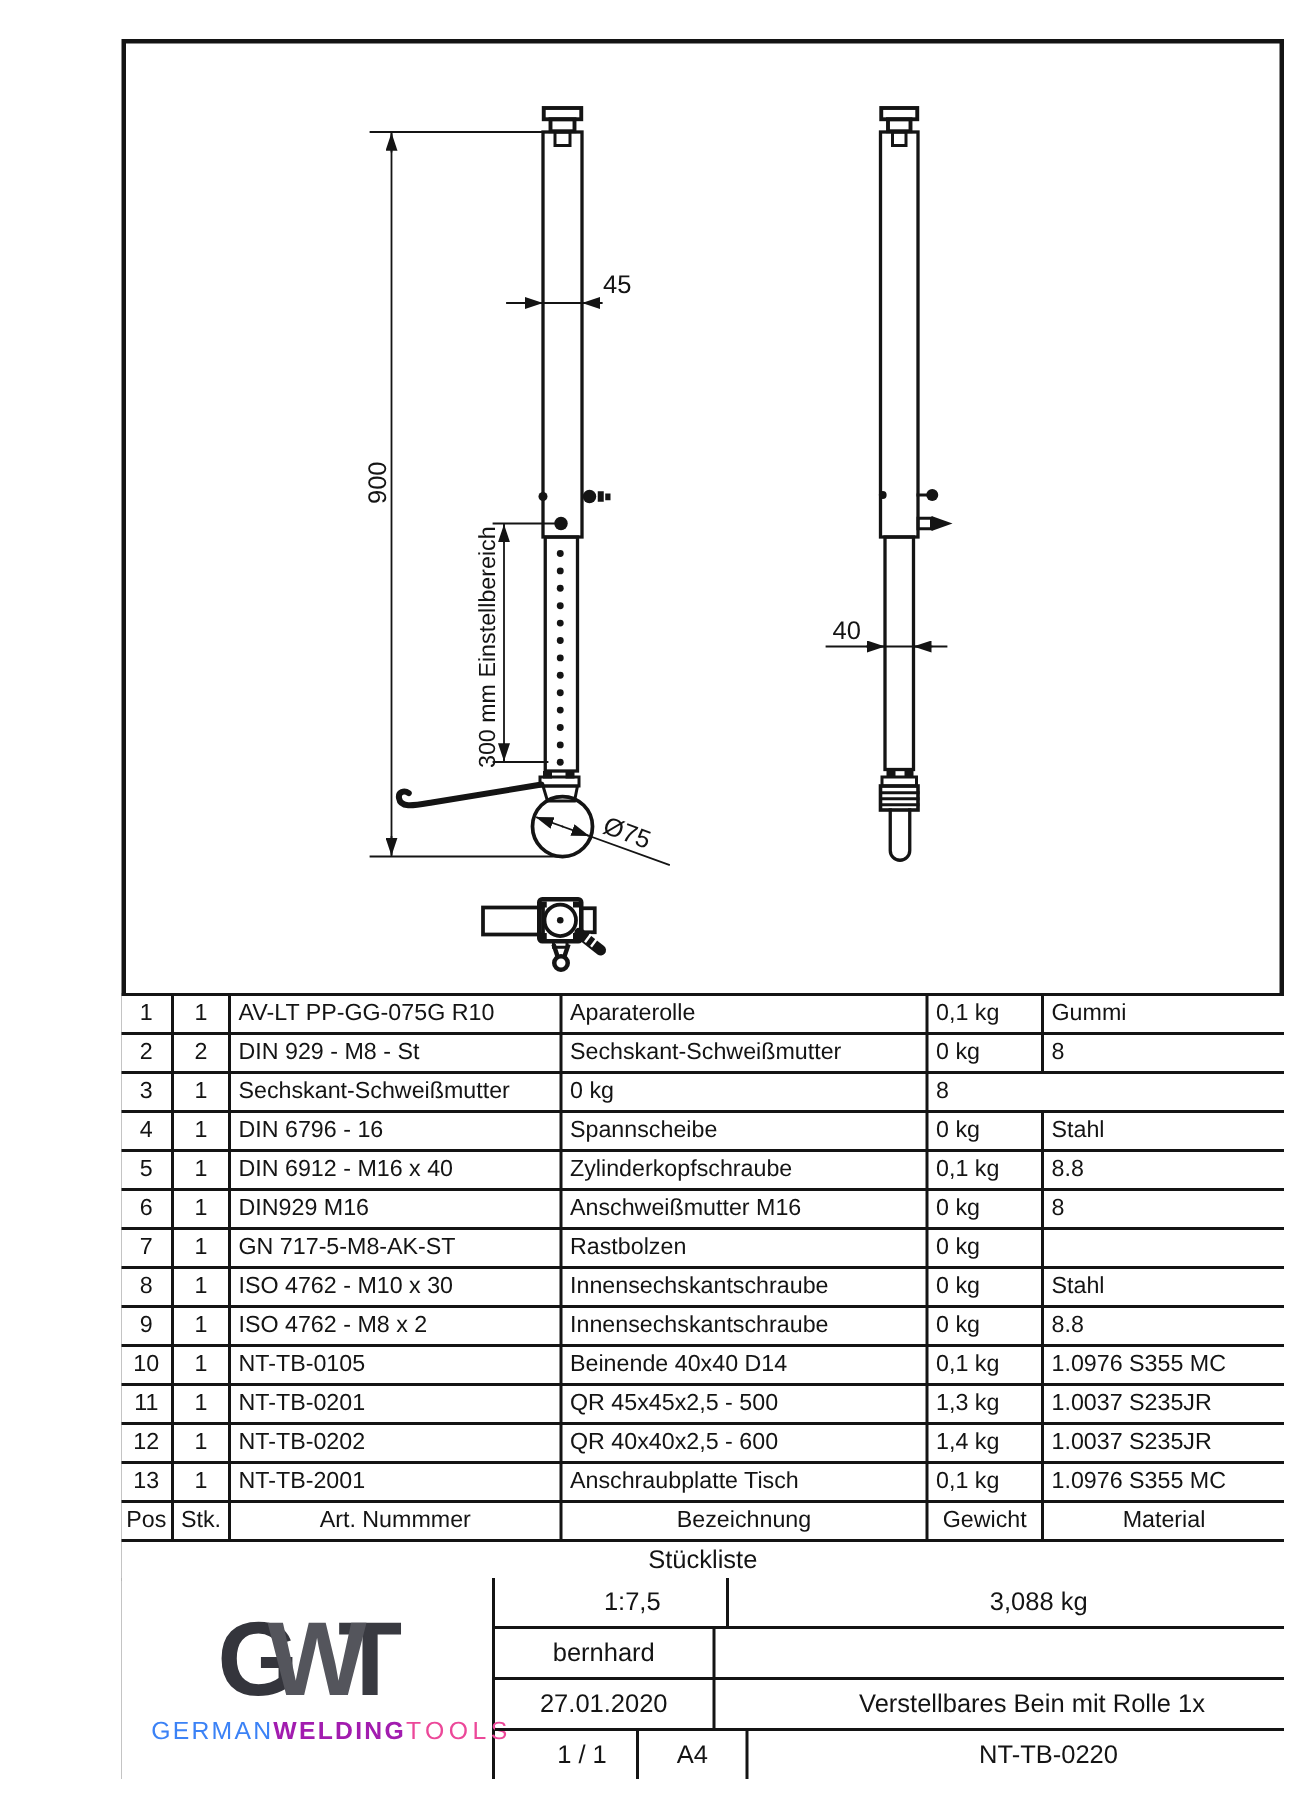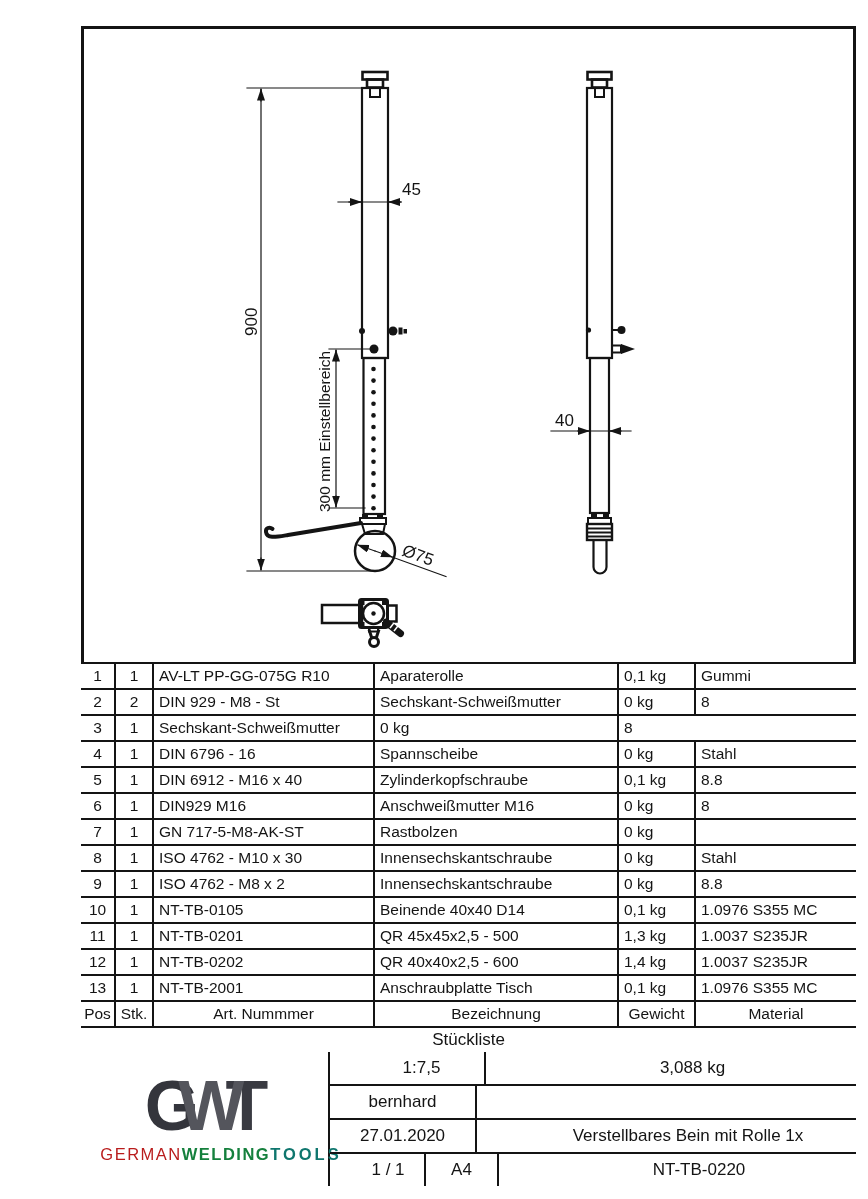--- a/index.html
+++ b/index.html
@@ -16,23 +16,23 @@
   .hdr>div{justify-content:center;padding-left:0;}
   .list-title{height:26px;box-sizing:border-box;border-bottom:2px solid #141414;display:flex;align-items:center;justify-content:center;font-size:17px;}
   
   .title-block{position:absolute;left:81px;top:1052px;width:775px;height:134px;box-sizing:border-box;display:flex;background:#fff;}
   .logo-cell{width:249px;box-sizing:border-box;border-right:2px solid #141414;display:flex;flex-direction:column;align-items:center;justify-content:center;}
   .gwt{font-weight:800;font-size:70px;line-height:62px;letter-spacing:-4px;display:flex;align-items:flex-start;}
   .gwt .lg{color:#34353c;}
   .gwt .lw{color:#54555c;margin-left:-17px;position:relative;z-index:2;}
   .gwt .lt{color:#393a41;margin-left:-15px;}
   .brand{margin-top:8px;font-size:16.5px;letter-spacing:1.5px;white-space:nowrap;}
-  .brand .b-gray{color:#b91c1c;font-weight:400;margin-left:33px;}
-  .brand .b-bold{color:#15803d;font-weight:700;}
-  .brand .b-tools{color:#0f766e;font-weight:700;letter-spacing:3px;}
+  .brand .b-gray{color:#3b82f6;font-weight:400;margin-left:33px;}
+  .brand .b-bold{color:#a21caf;font-weight:700;}
+  .brand .b-tools{color:#ec4899;font-weight:400;letter-spacing:3px;}
   .tb-right{flex:1;display:flex;flex-direction:column;}
   .tb-row{flex:1;display:flex;box-sizing:border-box;border-bottom:2px solid #141414;}
   .tb-row:last-child{border-bottom:none;}
   .tb-cell{box-sizing:border-box;border-right:2px solid #141414;display:flex;align-items:center;justify-content:center;font-size:17px;overflow:hidden;}
   .tb-cell:last-child{border-right:none;margin-left:43px;}
   .w147{width:147px;} .w186{width:156px;padding-left:29px;} .w74{width:74px;margin-left:22px;} .w73{width:73px;} .grow{flex:1;}
   .tol{flex-direction:column;font-size:10.5px;line-height:12px;justify-content:center;text-align:center;}
 </style>
 </head>
 <body>

